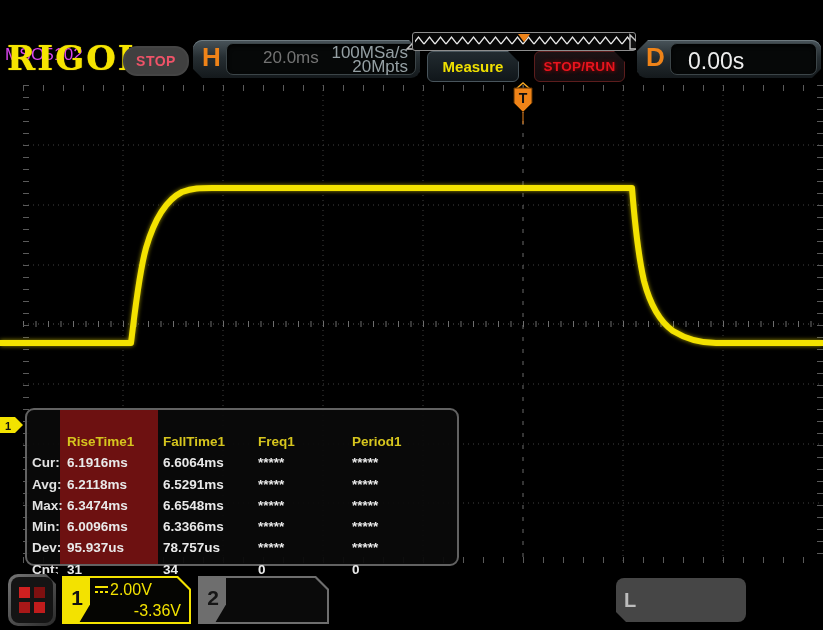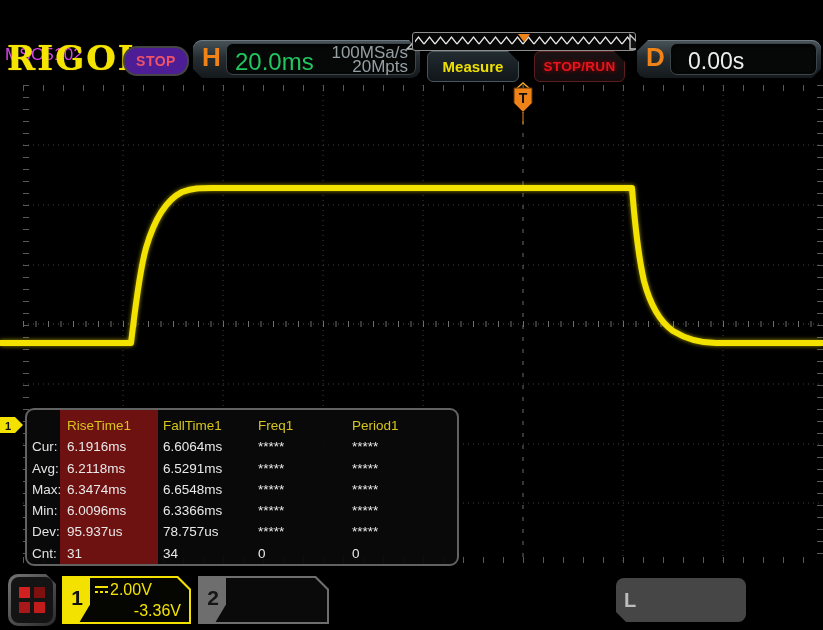--- a/index.html
+++ b/index.html
@@ -6,40 +6,40 @@
   .screen{position:relative;width:823px;height:630px;background:#000;overflow:hidden;
           font-family:"Liberation Sans",sans-serif;-webkit-font-smoothing:antialiased;}
   .abs{position:absolute;}
 
   
   .titlebar{left:5px;top:6px;color:#d946ef;font-size:17px;display:flex;gap:13px;letter-spacing:.2px;margin-top:39px;}
 
   
   .brand{left:7px;top:38px;color:#f5e400;font-family:"DejaVu Serif","Liberation Serif",serif;
          font-weight:bold;font-size:34px;letter-spacing:2px;text-shadow:0 0 1px #b8a800;}
-  .stop-badge{left:123px;top:46px;width:62px;height:26px;border-radius:14px;background:#4c1d95;
+  .stop-badge{left:123px;top:46px;width:62px;height:26px;border-radius:14px;background:#404040;
               border:2px solid #454545;display:flex;align-items:center;justify-content:center;
               color:#ef5368;font-weight:bold;font-size:14px;letter-spacing:.5px;}
 
   .hwbox{top:40px;height:38px;border-radius:9px;background:linear-gradient(180deg,#49545a 0%,#262e32 45%,#14191c 100%);
          box-shadow:inset 0 1px 0 #6e7a80;}
   .hwbox::after{content:"";position:absolute;top:-1px;right:-1px;
                 border-top:13px solid #000;border-left:13px solid transparent;}
   .hwbox::before{content:"";position:absolute;bottom:-1px;left:-1px;
                  border-bottom:11px solid #000;border-right:11px solid transparent;}
   .hwbox .letter{position:absolute;left:9px;top:2px;font-size:26px;font-weight:bold;color:#ef8318;}
   .hwbox .well{position:absolute;left:33px;top:3px;bottom:3px;right:4px;border-radius:7px;
                background:#060808;border:1px solid #3c4548;box-shadow:inset 0 2px 4px #000;}
   .h-box{left:193px;width:227px;}
   .d-box{left:637px;width:184px;}
   .d-box::after{content:"";position:absolute;top:-1px;left:-1px;right:auto;
                 border-top:13px solid #000;border-right:13px solid transparent;border-left:none;}
   .d-box::before{content:"";position:absolute;bottom:-1px;right:-1px;left:auto;
                  border-bottom:11px solid #000;border-left:11px solid transparent;border-right:none;}
-  .timebase{position:absolute;left:8px;top:4px;font-size:24px;color:#22c55e;}
+  .timebase{position:absolute;left:36px;top:4px;font-size:17px;color:#737373;}
   .rates{position:absolute;right:7px;top:2px;text-align:right;font-size:17px;line-height:14px;color:#95a0a4;}
   .delay-val{position:absolute;left:17px;top:4px;font-size:23px;color:#ededed;}
 
   .fold{width:18px;height:17px;}
 
   .overview{left:412px;top:32px;width:222px;height:17px;background:#060606;border:1px solid #8e8e8e;border-radius:3px;}
 
   .hbtn{top:51px;height:29px;border-radius:6px;display:flex;align-items:center;justify-content:center;
         font-weight:bold;}
   .hbtn::after{content:"";position:absolute;top:-1px;right:-1px;
@@ -59,21 +59,21 @@
   .gedge-h{stroke:#5a5a5a;stroke-width:6;stroke-dasharray:1 19;}
   .gedge-v{stroke:#5a5a5a;stroke-width:6;stroke-dasharray:1 11;}
   .trace{fill:none;stroke:#f3e200;stroke-width:6;stroke-linejoin:round;
          filter:drop-shadow(0 0 2px rgba(245,226,0,.65));}
 
   
   .mpanel{left:25px;top:408px;width:430px;height:154px;background:rgba(10,10,10,.93);
           border:2px solid #626262;border-radius:9px;}
   .mpanel .redcol{position:absolute;left:33px;top:0;bottom:0;width:98px;background:#6d1111;}
   .mgrid{position:absolute;inset:0;display:grid;grid-template-columns:40px 96px 95px 94px 1fr;
-         grid-auto-rows:21.3px;padding-top:6px;font-size:13.5px;color:#e9e9e9;}
+         grid-auto-rows:21.3px;padding-top:22px;font-size:13.5px;color:#e9e9e9;font-weight:bold;}
   .mgrid .cell{padding-top:2px;white-space:nowrap;}
   .mgrid .mhead{color:#d6c51e;}
   .mgrid .mlabel{padding-left:5px;color:#e2e2e2;}
 
   
   .menu-btn{left:8px;top:574px;width:48px;height:52px;border-radius:10px;
             background:linear-gradient(135deg,#757575,#2a2a2a);}
   .menu-btn::after{content:"";position:absolute;top:-1px;right:-1px;
                    border-top:12px solid #000;border-left:12px solid transparent;}
   .menu-btn .inner{position:absolute;inset:3px;border-radius:8px;background:#141414;

